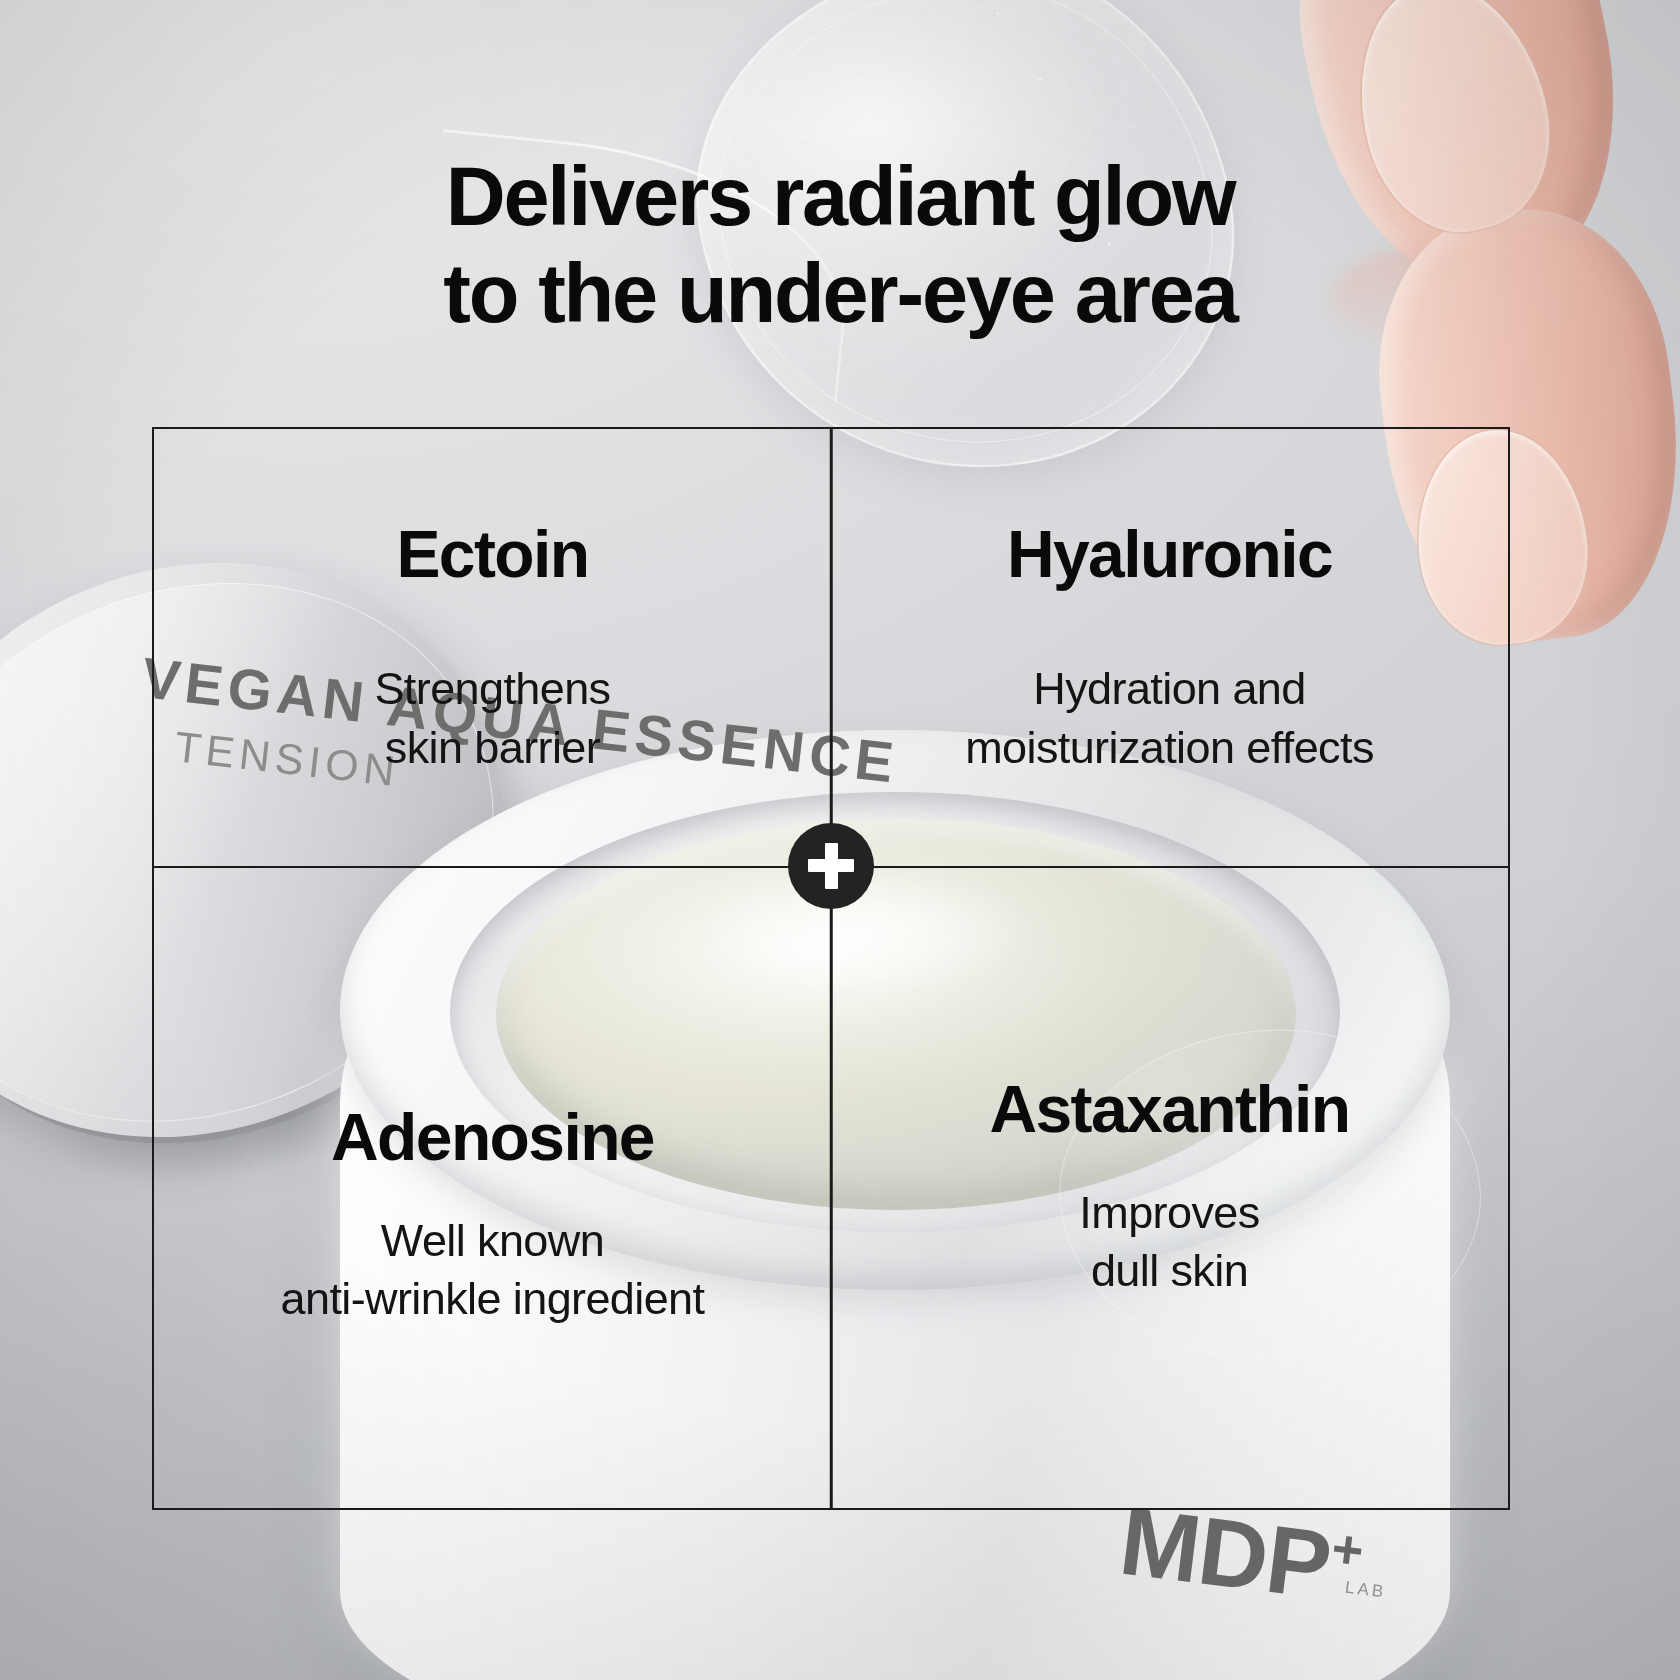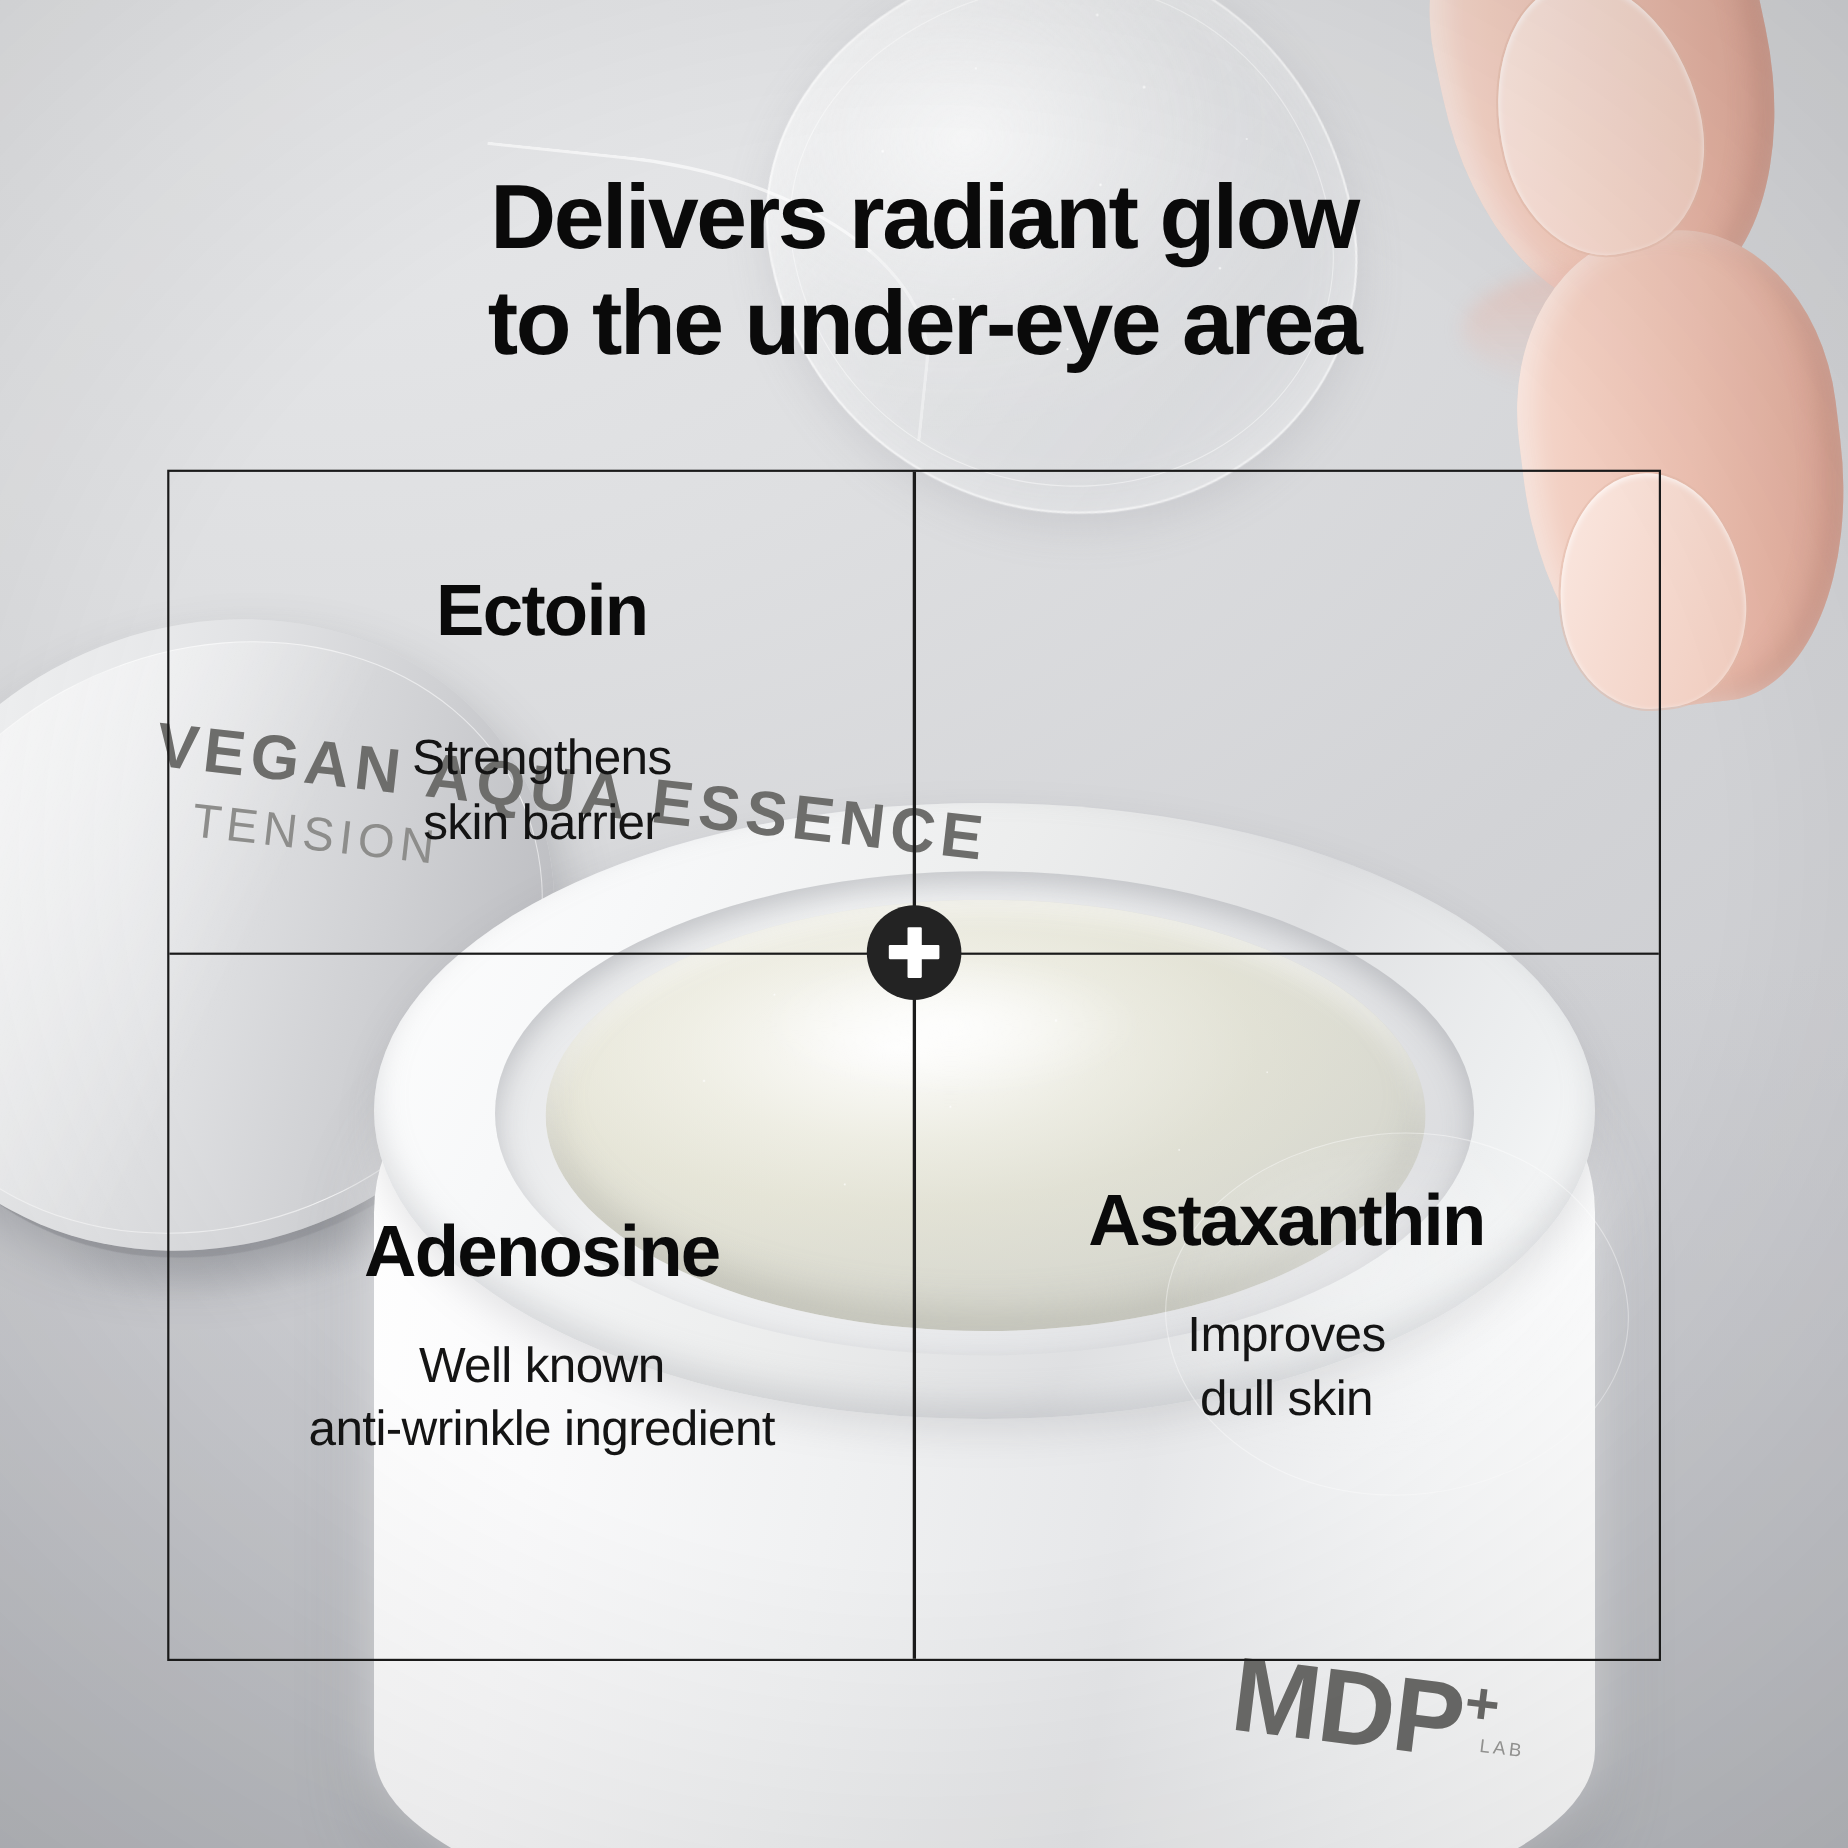--- a/index.html
+++ b/index.html
@@ -395,20 +395,25 @@
 
       <div class="cell cell-tl">
         <div class="ing-name">Ectoin</div>
         <div class="ing-desc">
           <span>Strengthens</span><br>
           <span>skin barrier</span>
         </div>
       </div>
 
       <div class="cell cell-tr">
+        <div class="ing-name">Hyaluronic</div>
+        <div class="ing-desc">
+          <span>Hydration and</span><br>
+          <span>moisturization effects</span>
+        </div>
       </div>
 
       <div class="cell cell-bl">
         <div class="ing-name">Adenosine</div>
         <div class="ing-desc">
           <span>Well known</span><br>
           <span>anti-wrinkle ingredient</span>
         </div>
       </div>
 

